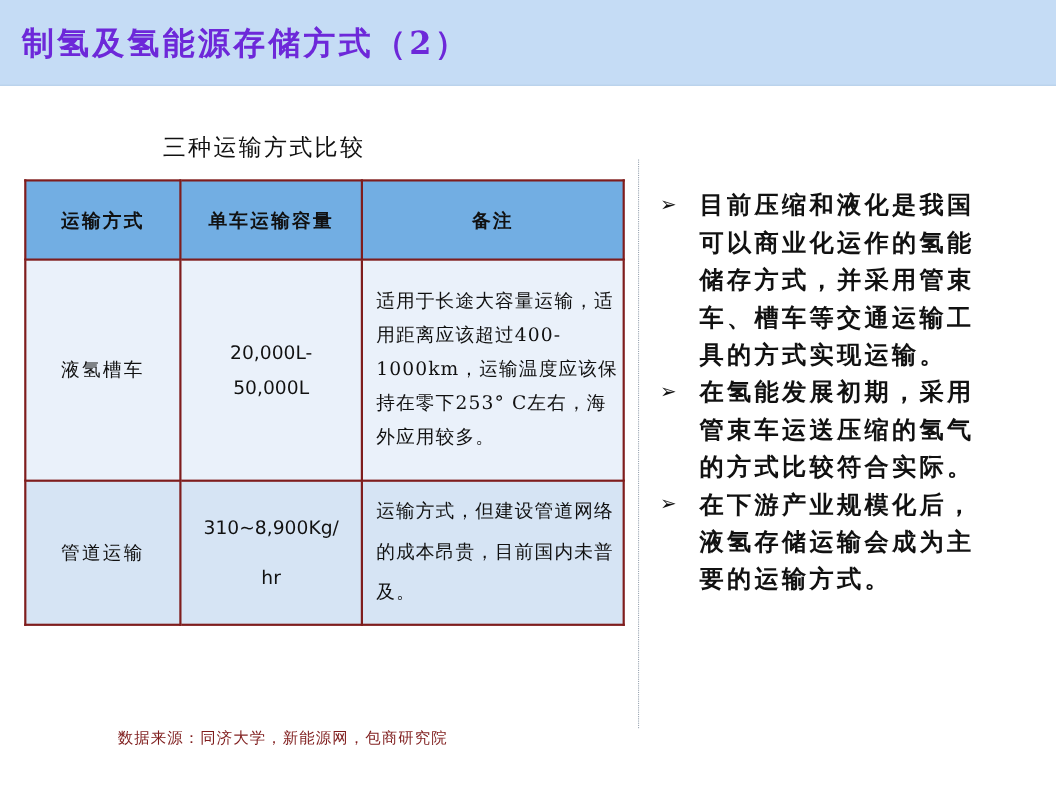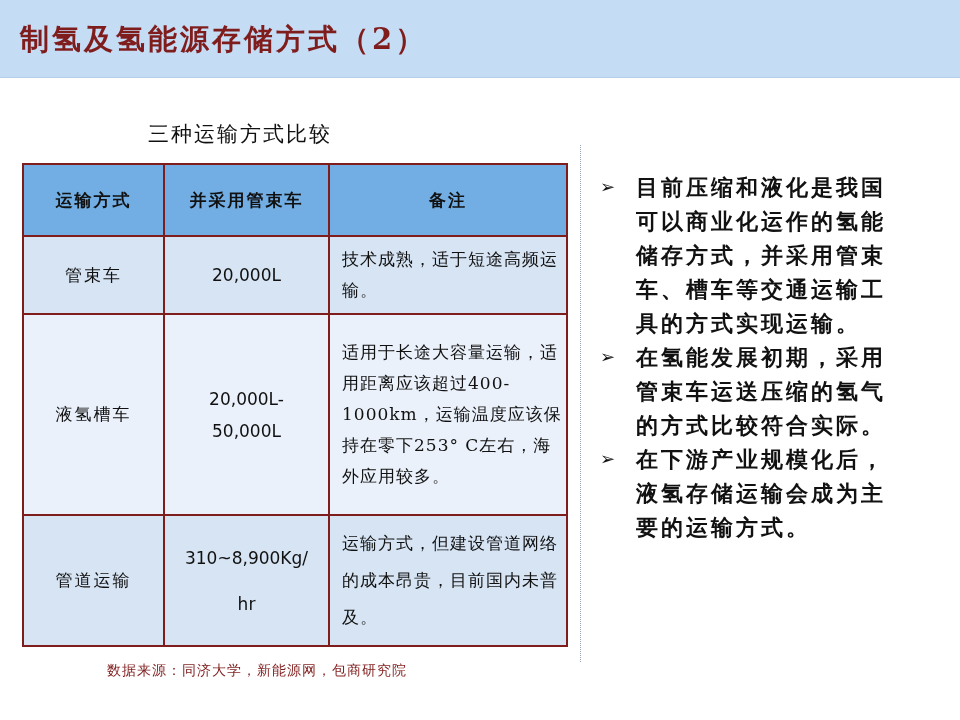--- a/index.html
+++ b/index.html
@@ -11,21 +11,21 @@
   }
   .header-band {
     position: absolute; left: 0; top: 0; width: 960px; height: 77px;
     background: #c5dcf5;
     border-bottom: 1px solid #b6cfe9;
   }
   .page-title {
     position: absolute; left: 20px; top: 20px;
     font-size: 29px; font-weight: bold; letter-spacing: 3px;
     font-family: "DejaVu Serif", "Liberation Serif", serif;
-    color: #7f1d1d;
+    color: #6d28d9;
     white-space: nowrap;
   }
   .table-title {
     position: absolute; left: 148px; top: 120px;
     font-size: 21px; font-weight: normal; letter-spacing: 2px;
     font-family: "DejaVu Serif", "Liberation Serif", serif;
   }
   table.cmp {
     position: absolute; left: 22px; top: 163px;
     width: 544px;
@@ -104,32 +104,25 @@
 
 <table class="cmp">
   <colgroup>
     <col style="width:141px">
     <col style="width:165px">
     <col style="width:238px">
   </colgroup>
   <thead>
     <tr>
       <th>运输方式</th>
-      <th>并采用管束车</th>
+      <th>单车运输容量</th>
       <th>备注</th>
     </tr>
   </thead>
   <tbody>
-    <tr class="r1">
-      <td class="method">管束车</td>
-      <td class="capacity">
-        <div>20,000L</div>
-      </td>
-      <td class="note">技术成熟，适于短途高频运输。</td>
-    </tr>
     <tr class="r2">
       <td class="method">液氢槽车</td>
       <td class="capacity">
         <div>20,000L-</div>
         <div>50,000L</div>
       </td>
       <td class="note">适用于长途大容量运输，适用距离应该超过400-1000km，运输温度应该保持在零下253° C左右，海外应用较多。</td>
     </tr>
     <tr class="r3">
       <td class="method">管道运输</td>

